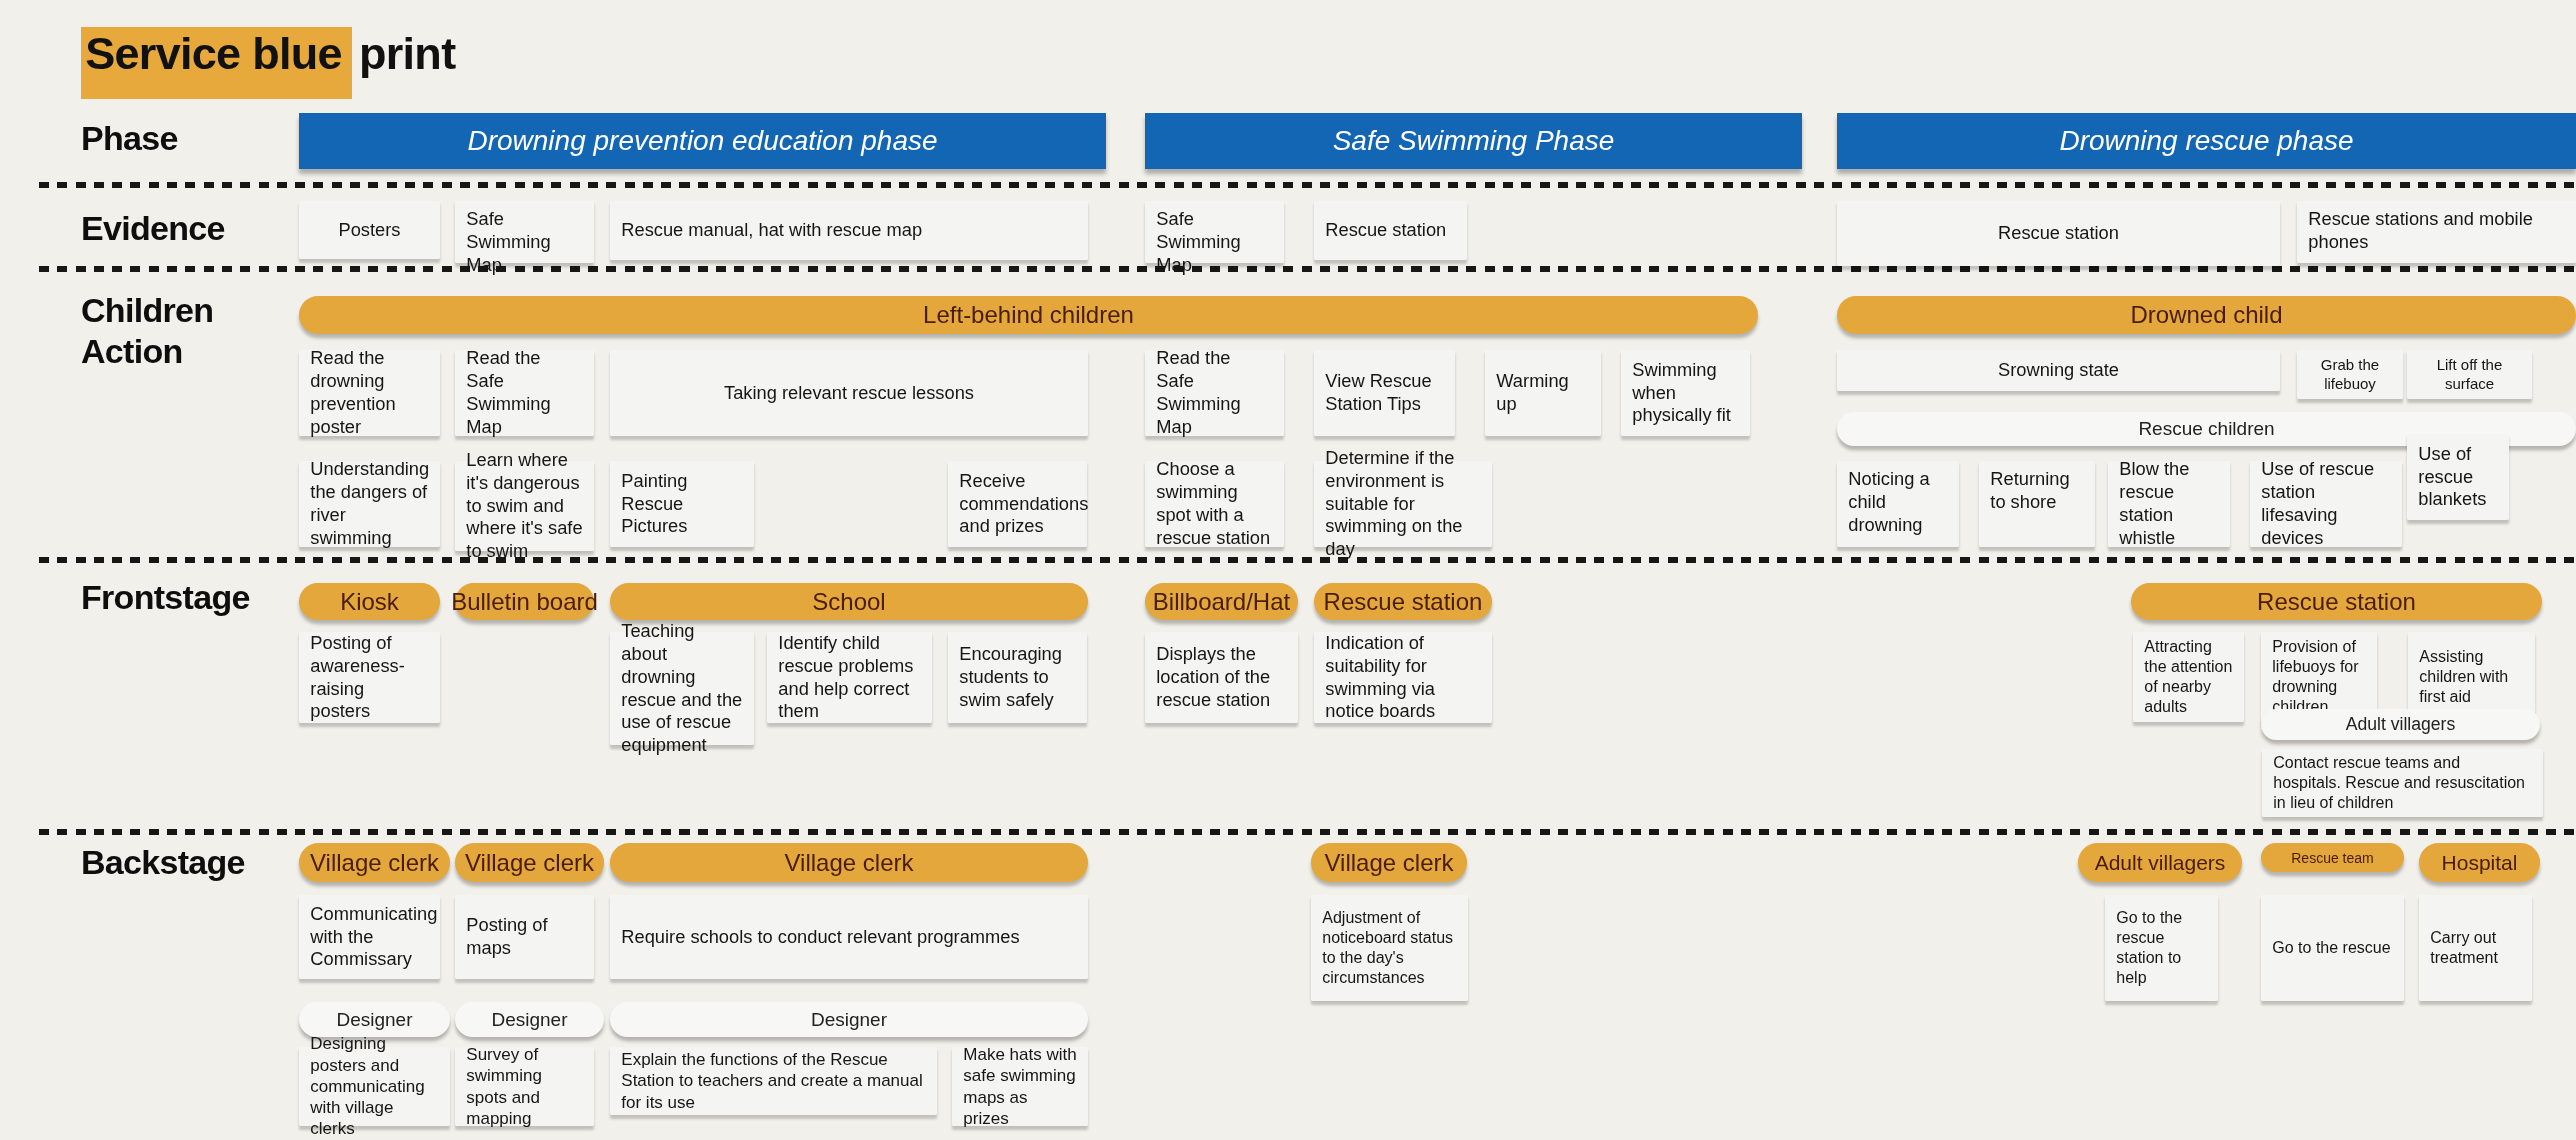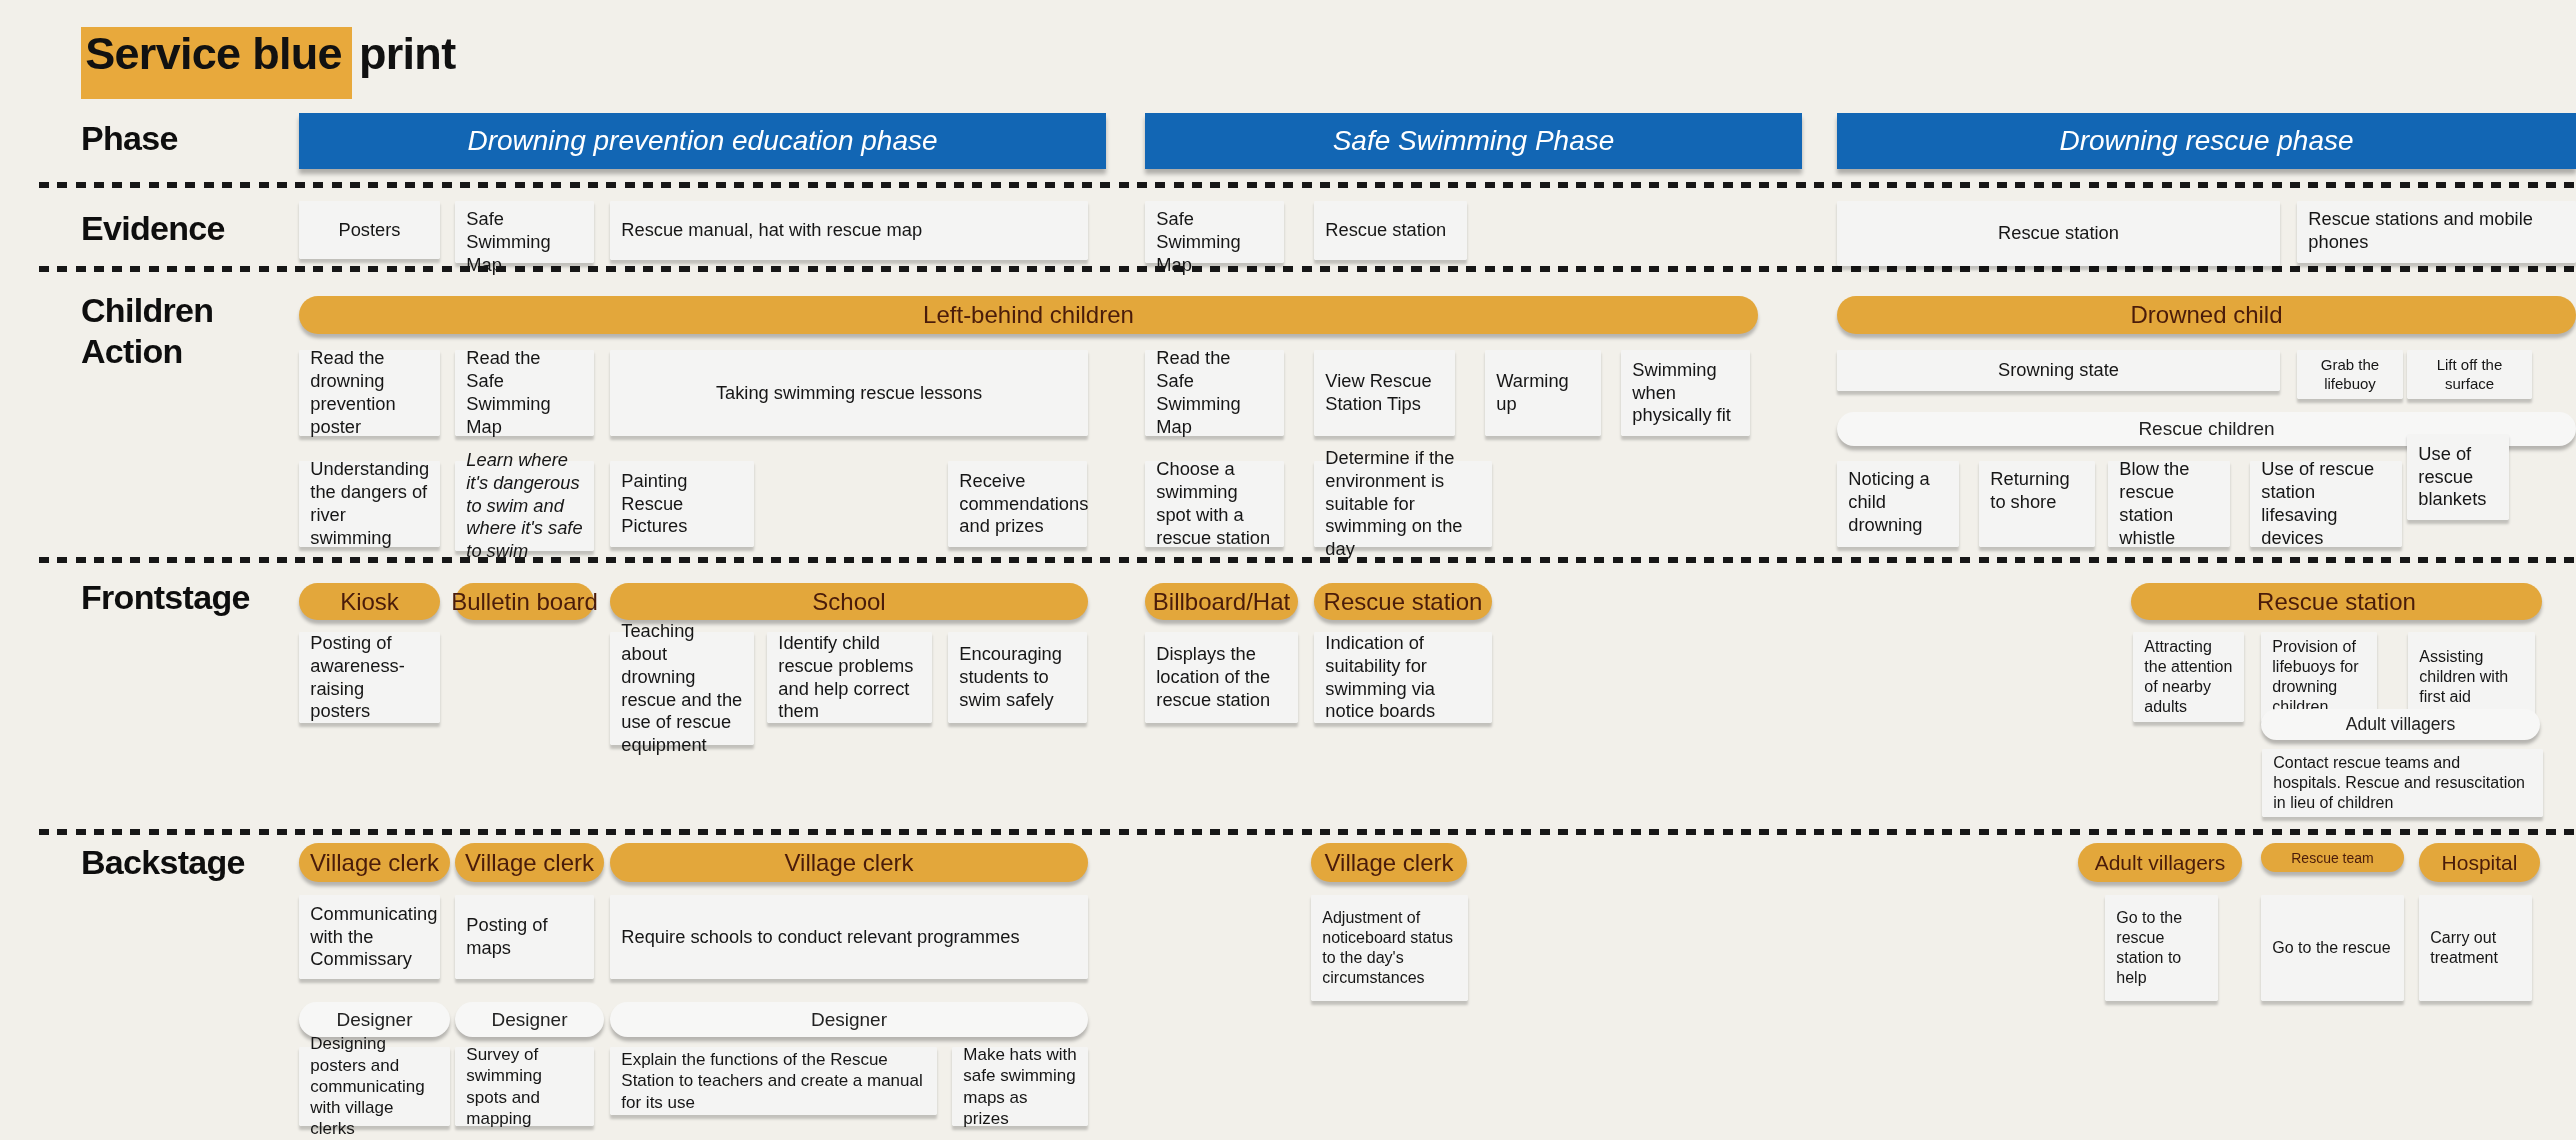--- a/index.html
+++ b/index.html
@@ -96,33 +96,33 @@
   <div class="card" style="left:1145px;top:201px;width:139px;height:62px;align-items:flex-start;">Safe Swimming Map</div>
   <div class="card" style="left:1314px;top:201px;width:153px;height:59px;">Rescue station</div>
   <div class="card c" style="left:1837px;top:201px;width:443px;height:65px;">Rescue station</div>
   <div class="card" style="left:2297px;top:201px;width:279px;height:62px;align-items:flex-start;">Rescue stations and mobile phones</div>
 
   <div class="pill gold" style="left:299px;top:296px;width:1459px;height:38px;">Left-behind children</div>
   <div class="pill gold" style="left:1837px;top:296px;width:739px;height:38px;">Drowned child</div>
 
   <div class="card" style="left:299px;top:350px;width:141px;height:86px;">Read the drowning prevention poster</div>
   <div class="card" style="left:455px;top:350px;width:139px;height:86px;">Read the Safe Swimming Map</div>
-  <div class="card c" style="left:610px;top:350px;width:478px;height:86px;">Taking swimming rescue lessons</div>
+  <div class="card c" style="left:610px;top:350px;width:478px;height:86px;">Taking relevant rescue lessons</div>
   <div class="card" style="left:1145px;top:350px;width:139px;height:86px;">Read the Safe Swimming Map</div>
   <div class="card" style="left:1314px;top:350px;width:141px;height:86px;">View Rescue Station Tips</div>
   <div class="card" style="left:1485px;top:350px;width:116px;height:86px;">Warming up</div>
   <div class="card" style="left:1621px;top:350px;width:129px;height:86px;">Swimming when physically fit</div>
   <div class="card c" style="left:1837px;top:350px;width:443px;height:41px;">Srowning state</div>
   <div class="card c sm" style="left:2297px;top:350px;width:106px;height:49px;font-size:15px;">Grab the lifebuoy</div>
   <div class="card c sm" style="left:2407px;top:350px;width:125px;height:49px;font-size:15px;">Lift off the surface</div>
 
   <div class="pill white" style="left:1837px;top:412px;width:739px;height:34px;border-radius:17px;">Rescue children</div>
 
   <div class="card" style="left:299px;top:461px;width:141px;height:86px;">Understanding the dangers of river swimming</div>
-  <div class="card" style="left:455px;top:461px;width:139px;height:90px;font-style:italic;">Learn where it's dangerous to swim and where it's safe to swim</div>
+  <div class="card" style="left:455px;top:461px;width:139px;height:90px;">Learn where it's dangerous to swim and where it's safe to swim</div>
   <div class="card" style="left:610px;top:461px;width:144px;height:86px;">Painting Rescue Pictures</div>
   <div class="card" style="left:948px;top:461px;width:139px;height:86px;">Receive commendations and prizes</div>
   <div class="card" style="left:1145px;top:461px;width:139px;height:86px;">Choose a swimming spot with a rescue station</div>
   <div class="card" style="left:1314px;top:461px;width:178px;height:86px;">Determine if the environment is suitable for swimming on the day</div>
   <div class="card" style="left:1837px;top:461px;width:122px;height:86px;align-items:flex-start;">Noticing a child drowning</div>
   <div class="card" style="left:1979px;top:461px;width:116px;height:86px;align-items:flex-start;">Returning to shore</div>
   <div class="card" style="left:2108px;top:461px;width:122px;height:86px;">Blow the rescue station whistle</div>
   <div class="card" style="left:2250px;top:461px;width:152px;height:86px;">Use of rescue station lifesaving devices</div>
   <div class="card" style="left:2407px;top:434px;width:102px;height:86px;">Use of rescue blankets</div>
 

